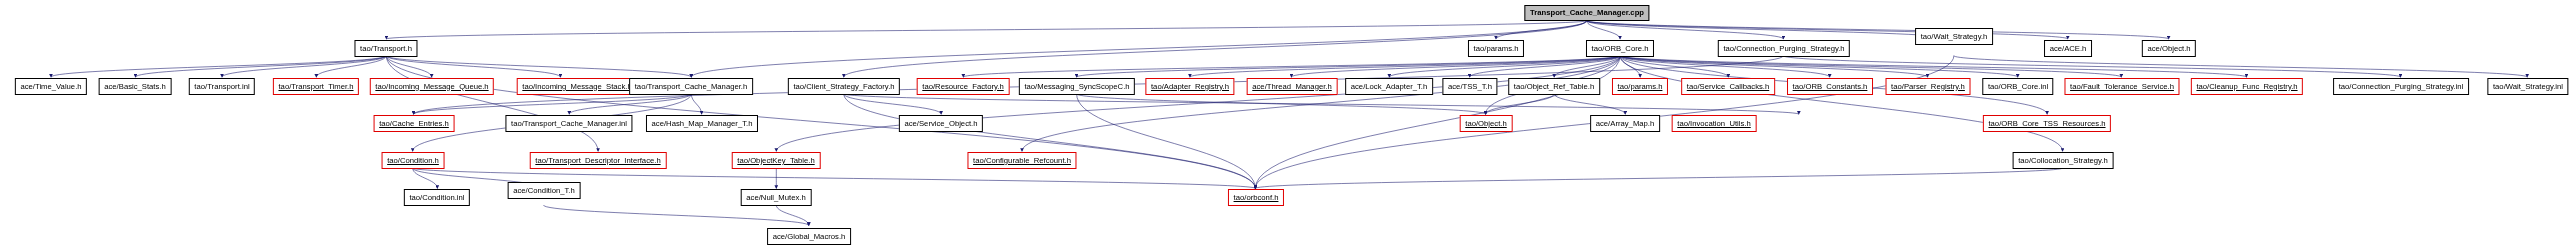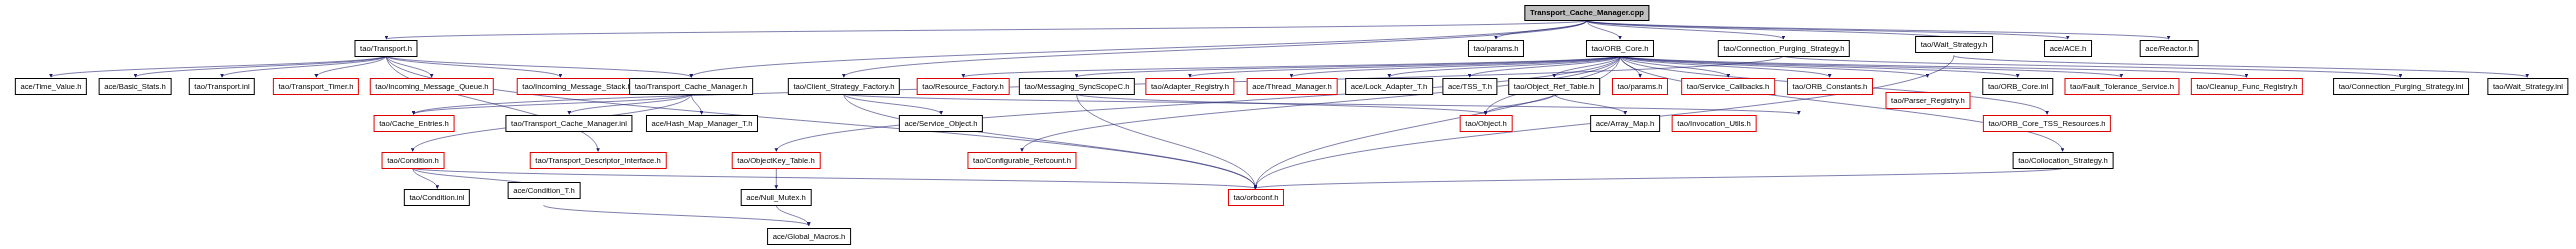--- a/index.html
+++ b/index.html
@@ -9,21 +9,21 @@
   #edges{position:absolute;left:0;top:0;z-index:1;}
   .edge{fill:none;stroke:#1a1a6e;stroke-width:1.1px;}
   .node{
     position:absolute;transform:translateX(-50%);
     z-index:2;box-sizing:border-box;
     background:#ffffff;border:0.5px solid #000000;
     color:#000000;font-size:7.7px;line-height:7.7px;
     padding:3.6px 4.6px;white-space:nowrap;text-align:center;
     cursor:pointer;
   }
-  .node.truncated{border-color:#e00000;}
+  .node.truncated{border-color:#e00000;text-decoration:underline;}
   .node.root{background:#bebebe;border-color:#000000;font-weight:bold;cursor:default;}
 </style>
 </head>
 <body>
 
 <div id="graph">
 
   <svg id="edges" width="2588" height="250" viewBox="0 0 5024 485">
     <defs>
       <marker id="arrow" viewBox="0 0 10 10" refX="8.5" refY="5" markerWidth="6.5" markerHeight="6.5" orient="auto-start-reverse">
@@ -91,43 +91,43 @@
       <path d="M 1507 398 C 1507 415.775, 1570 419.725, 1570 437.5" class="edge" marker-end="url(#arrow)"></path>
       <path d="M 1055 398 C 1055 415.775, 1570 419.725, 1570 437.5" class="edge" marker-end="url(#arrow)"></path>
     </svg>
 
   <div class="node root" style="left:1587px;top:4.6px">Transport_Cache_Manager.cpp</div>
 
   <div class="node" style="left:386px;top:40px">tao/Transport.h</div>
   <div class="node" style="left:1496px;top:40px">tao/params.h</div>
   <div class="node" style="left:1620px;top:40px">tao/ORB_Core.h</div>
   <div class="node" style="left:1784px;top:40px">tao/Connection_Purging_Strategy.h</div>
-  <div class="node" style="left:1954px;top:36px">tao/Wait_Strategy.h</div>
+  <div class="node" style="left:1954px;top:28px">tao/Wait_Strategy.h</div>
   <div class="node" style="left:2068px;top:40px">ace/ACE.h</div>
-  <div class="node" style="left:2169px;top:40px">ace/Reactor.h</div>
+  <div class="node" style="left:2169px;top:40px">ace/Object.h</div>
 
   <div class="node" style="left:51px;top:78px">ace/Time_Value.h</div>
   <div class="node" style="left:135px;top:78px">ace/Basic_Stats.h</div>
   <div class="node" style="left:222px;top:78px">tao/Transport.inl</div>
   <div class="node truncated" style="left:316px;top:78px">tao/Transport_Timer.h</div>
   <div class="node truncated" style="left:432px;top:78px">tao/Incoming_Message_Queue.h</div>
   <div class="node truncated" style="left:577px;top:78px">tao/Incoming_Message_Stack.h</div>
   <div class="node" style="left:691px;top:78px">tao/Transport_Cache_Manager.h</div>
   <div class="node" style="left:844px;top:78px">tao/Client_Strategy_Factory.h</div>
   <div class="node truncated" style="left:963px;top:78px">tao/Resource_Factory.h</div>
   <div class="node" style="left:1077px;top:78px">tao/Messaging_SyncScopeC.h</div>
   <div class="node truncated" style="left:1190px;top:78px">tao/Adapter_Registry.h</div>
   <div class="node truncated" style="left:1292px;top:78px">ace/Thread_Manager.h</div>
   <div class="node" style="left:1389px;top:78px">ace/Lock_Adapter_T.h</div>
   <div class="node" style="left:1470px;top:78px">ace/TSS_T.h</div>
   <div class="node" style="left:1554px;top:78px">tao/Object_Ref_Table.h</div>
   <div class="node truncated" style="left:1640px;top:78px">tao/params.h</div>
   <div class="node truncated" style="left:1728px;top:78px">tao/Service_Callbacks.h</div>
   <div class="node truncated" style="left:1830px;top:78px">tao/ORB_Constants.h</div>
-  <div class="node truncated" style="left:1928px;top:92px">tao/Parser_Registry.h</div>
+  <div class="node truncated" style="left:1928px;top:78px">tao/Parser_Registry.h</div>
   <div class="node" style="left:2018px;top:78px">tao/ORB_Core.inl</div>
   <div class="node truncated" style="left:2122px;top:78px">tao/Fault_Tolerance_Service.h</div>
   <div class="node truncated" style="left:2247px;top:78px">tao/Cleanup_Func_Registry.h</div>
   <div class="node" style="left:2401px;top:78px">tao/Connection_Purging_Strategy.inl</div>
   <div class="node" style="left:2528px;top:78px">tao/Wait_Strategy.inl</div>
 
   <div class="node truncated" style="left:414px;top:115px">tao/Cache_Entries.h</div>
   <div class="node" style="left:569px;top:115px">tao/Transport_Cache_Manager.inl</div>
   <div class="node" style="left:702px;top:115px">ace/Hash_Map_Manager_T.h</div>
   <div class="node" style="left:941px;top:115px">ace/Service_Object.h</div>

